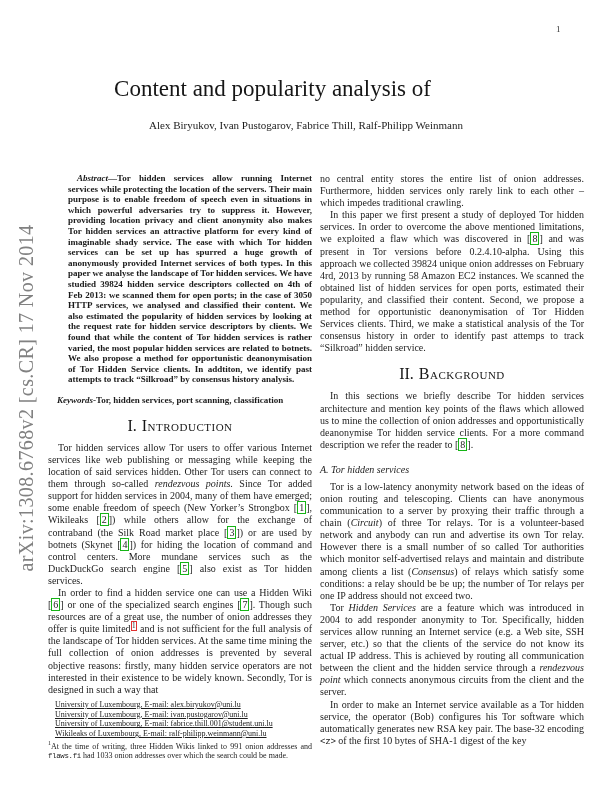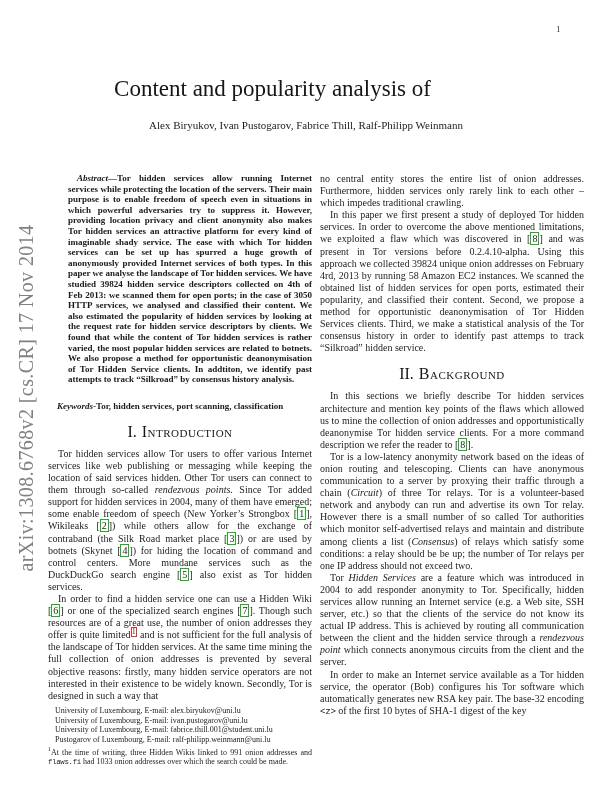--- a/index.html
+++ b/index.html
@@ -22,35 +22,35 @@
   .column{position:absolute;top:173px;width:264px;}
   #col-left{left:48px;}
   #col-right{left:320px;}
   p{margin:0;}
   .abstract{
     font-size:9px;line-height:10.6px;font-weight:bold;text-align:justify;
     text-indent:9px;color:#1a1a1a;margin-left:20px;
   }
   .abs-label,.kw-label{font-style:italic;}
   .keywords{
-    font-size:9px;line-height:11px;font-weight:bold;margin-top:16px;text-indent:9px;
+    font-size:9px;line-height:11px;font-weight:bold;margin-top:10px;text-indent:9px;
   }
   .section-heading{
     text-align:center;font-size:16px;margin:11px 0 7px;color:#161616;
   }
   .heading-num{margin-right:5px;}
   .sc{font-variant:small-caps;letter-spacing:0.5px;}
   .subsection-heading{
     font-style:italic;font-size:10px;margin:13px 0 6px;
   }
   .body-para{
     font-size:10px;line-height:12.1px;text-align:justify;text-indent:10px;
   }
   .no-indent{text-indent:0;}
-  .affiliations{margin-top:4px;font-size:8px;line-height:9.7px;}
+  .affiliations{margin-top:4px;font-size:8px;line-height:9.7px;text-decoration:underline;}
   .affil-line{padding-left:7px;}
   .footnote{
     font-size:8px;line-height:9.7px;margin-top:3px;text-align:justify;
   }
   .i{font-style:italic;}
   .mono{font-family:"Liberation Mono", monospace;font-size:0.92em;letter-spacing:-0.3px;}
   .sup{vertical-align:super;font-size:0.72em;line-height:0;}
   .cite-box{
     border:1px solid #16b416;padding:0 1px;line-height:8px;
   }
@@ -81,28 +81,29 @@
   </p>
   <p class="section-heading">
     <span class="heading-num">I.</span><span class="sc">Introduction</span>
   </p>
   <p class="body-para"><span>Tor hidden services allow Tor users to offer various Internet services like web publishing or messaging while keeping the location of said services hidden. Other Tor users can connect to them through so-called </span><span class="i">rendezvous points</span><span>. Since Tor added support for hidden services in 2004, many of them have emerged; some enable freedom of speech (New Yorker’s Strongbox </span>[<span class="cite-box">1</span>]<span>, Wikileaks </span>[<span class="cite-box">2</span>]<span>) while others allow for the exchange of contraband (the Silk Road market place </span>[<span class="cite-box">3</span>]<span>) or are used by botnets (Skynet </span>[<span class="cite-box">4</span>]<span>) for hiding the location of command and control centers. More mundane services such as the DuckDuckGo search engine </span>[<span class="cite-box">5</span>]<span> also exist as Tor hidden services.</span></p>
   <p class="body-para"><span>In order to find a hidden service one can use a Hidden Wiki </span>[<span class="cite-box">6</span>]<span> or one of the specialized search engines </span>[<span class="cite-box">7</span>]<span>. Though such resources are of a great use, the number of onion addresses they offer is quite limited</span><span class="fnref">1</span><span> and is not sufficient for the full analysis of the landscape of Tor hidden services. At the same time mining the full collection of onion addresses is prevented by several objective reasons: firstly, many hidden service operators are not interested in their existence to be widely known. Secondly, Tor is designed in such a way that</span></p>
   <div class="affiliations">
     <div class="affil-line">University of Luxembourg, E-mail: alex.biryukov@uni.lu</div>
     <div class="affil-line">University of Luxembourg, E-mail: ivan.pustogarov@uni.lu</div>
     <div class="affil-line">University of Luxembourg, E-mail: fabrice.thill.001@student.uni.lu</div>
-    <div class="affil-line">Pustogarov of Luxembourg, E-mail: ralf-philipp.weinmann@uni.lu</div>
+    <div class="affil-line">Wikileaks of Luxembourg, E-mail: ralf-philipp.weinmann@uni.lu</div>
   </div>
   <p class="footnote"><span class="sup">1</span><span>At the time of writing, three Hidden Wikis linked to 991 onion addresses and </span><span class="mono">flaws.fi</span><span> had 1033 onion addresses over which the search could be made.</span></p>
 </div>
 
 <div class="column" id="col-right">
   <p class="body-para no-indent"><span>no central entity stores the entire list of onion addresses. Furthermore, hidden services only rarely link to each other – which impedes traditional crawling.</span></p>
   <p class="body-para"><span>In this paper we first present a study of deployed Tor hidden services. In order to overcome the above mentioned limitations, we exploited a flaw which was discovered in </span>[<span class="cite-box">8</span>]<span> and was present in Tor versions before 0.2.4.10-alpha. Using this approach we collected 39824 unique onion addresses on February 4rd, 2013 by running 58 Amazon EC2 instances. We scanned the obtained list of hidden services for open ports, estimated their popularity, and classified their content. Second, we propose a method for opportunistic deanonymisation of Tor Hidden Services clients. Third, we make a statistical analysis of the Tor consensus history in order to identify past attemps to track “Silkroad” hidden service.</span></p>
   <p class="section-heading">
     <span class="heading-num">II.</span><span class="sc">Background</span>
   </p>
   <p class="body-para"><span>In this sections we briefly describe Tor hidden services architecture and mention key points of the flaws which allowed us to mine the collection of onion addresses and opportunistically deanonymise Tor hidden service clients. For a more command description we refer the reader to </span>[<span class="cite-box">8</span>]<span>.</span></p>
+  <p class="subsection-heading">A. Tor hidden services</p>
   <p class="body-para"><span>Tor is a low-latency anonymity network based on the ideas of onion routing and telescoping. Clients can have anonymous communication to a server by proxying their traffic through a chain (</span><span class="i">Circuit</span><span>) of three Tor relays. Tor is a volunteer-based network and anybody can run and advertise its own Tor relay. However there is a small number of so called Tor authorities which monitor self-advertised relays and maintain and distribute among clients a list (</span><span class="i">Consensus</span><span>) of relays which satisfy some conditions: a relay should be be up; the number of Tor relays per one IP address should not exceed two.</span></p>
   <p class="body-para"><span>Tor </span><span class="i">Hidden Services</span><span> are a feature which was introduced in 2004 to add responder anonymity to Tor. Specifically, hidden services allow running an Internet service (e.g. a Web site, SSH server, etc.) so that the clients of the service do not know its actual IP address. This is achieved by routing all communication between the client and the hidden service through a </span><span class="i">rendezvous point</span><span> which connects anonymous circuits from the client and the server.</span></p>
   <p class="body-para"><span>In order to make an Internet service available as a Tor hidden service, the operator (Bob) configures his Tor software which automatically generates new RSA key pair. The base-32 encoding </span><span class="mono">&lt;z&gt;</span><span> of the first 10 bytes of SHA-1 digest of the key</span></p>
 </div>
 
 </body></html>

